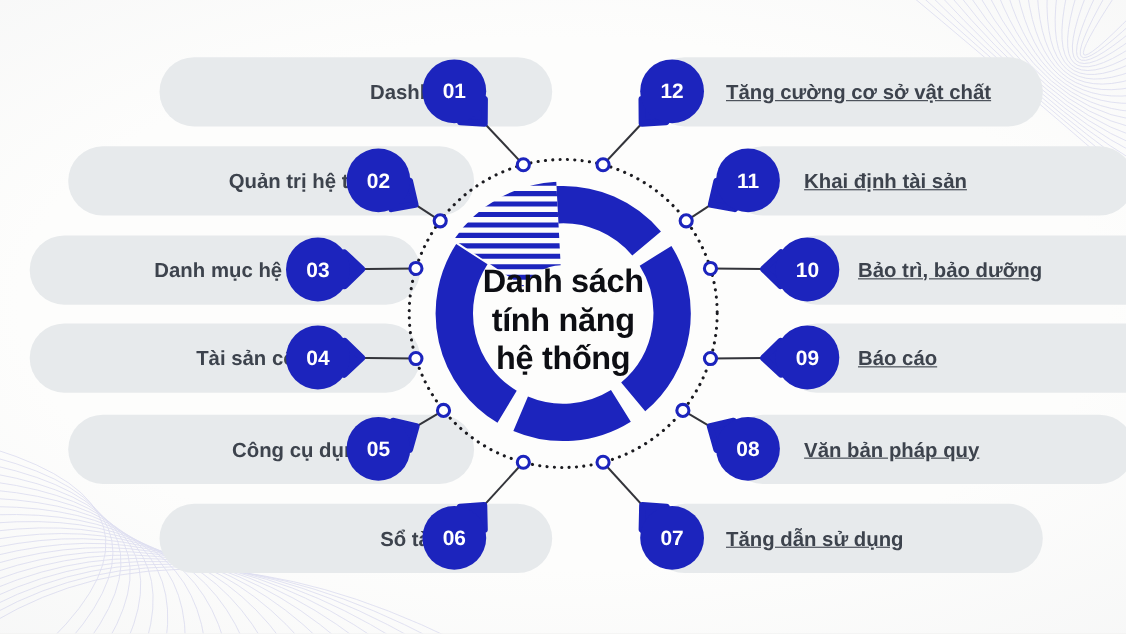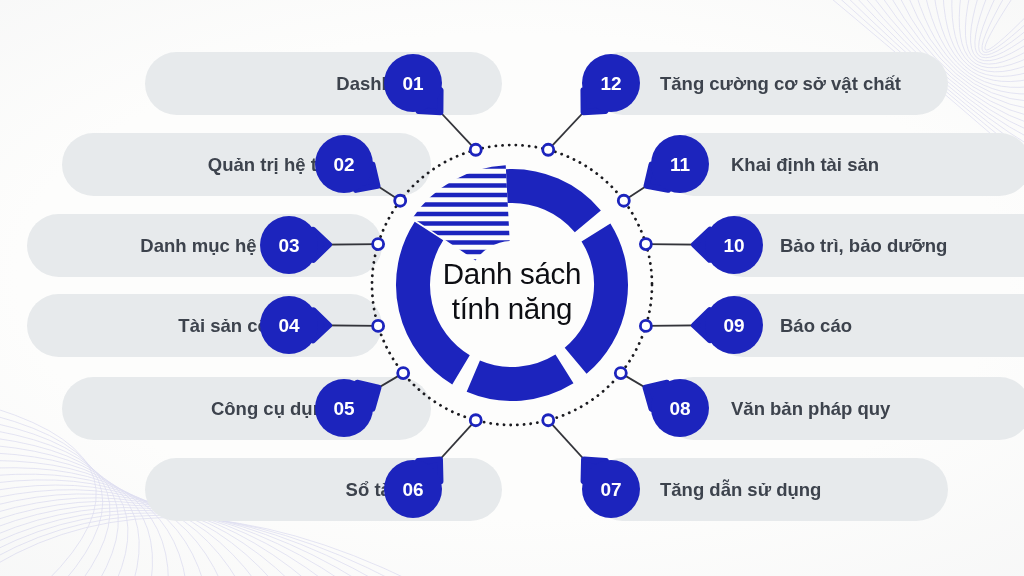--- a/index.html
+++ b/index.html
@@ -11,27 +11,27 @@
   .layer{position:absolute;left:0;top:0;width:1024px;height:576px;}
   svg.layer{pointer-events:none;}
   .pill{
     position:absolute;height:63px;border-radius:32px;
     background:var(--pill-bg,#e7eaec);
     display:flex;align-items:center;white-space:nowrap;
     color:var(--label-color,#3d434d);
     font-size:18.5px;font-weight:700;z-index:1;
   }
   .pill.left{justify-content:flex-end;padding-right:69px;}
-  .pill.right{justify-content:flex-start;padding-left:69px;}
+  .pill.right{justify-content:flex-start;padding-left:69px;text-decoration:underline;}
   .diagram{z-index:2;}
   .bg{z-index:0;}
   .title{
     position:absolute;left:512px;top:291px;transform:translate(-50%,-50%);
     text-align:center;z-index:3;
-    font-size:29.5px;font-weight:400;line-height:35px;letter-spacing:-0.3px;
+    font-size:29.5px;font-weight:700;line-height:35px;letter-spacing:-0.3px;
     color:var(--title-color,#0d0e13);
   }
 </style>
 </head>
 <body>
 
 <div class="stage" style="--pill-bg: #e7eaec; --label-color: #3d434d; --title-color: #0d0e13;">
 
   <svg id="bg" class="layer bg" viewBox="0 0 1024 576">
       <g stroke="#c6c7e8" stroke-width="0.8" fill="none" opacity="0.55">
@@ -229,14 +229,15 @@
         <circle cx="548.2346663143529" cy="149.77038431953045" r="5.5" fill="#ffffff" stroke="#1c24bd" stroke-width="2.8"></circle>
         <path d="M 605.4501398719842,110.95441025239954 L 583.6033279599678,112.14485136573725 L 583.4418439485016,90.26622563930303 Z" fill="#1c24bd" stroke="#1c24bd" stroke-width="6" stroke-linejoin="round"></path>
         <circle cx="611" cy="83" r="29" fill="#1c24bd"></circle>
         <text x="611" y="89.5" text-anchor="middle" font-size="19" font-weight="bold" fill="#ffffff">12</text>
       </g>
     </svg>
 
   <div class="title">
     <div>Danh sách</div>
     <div>tính năng</div>
+    <div>hệ thống</div>
   </div>
 </div>
 
 </body></html>

